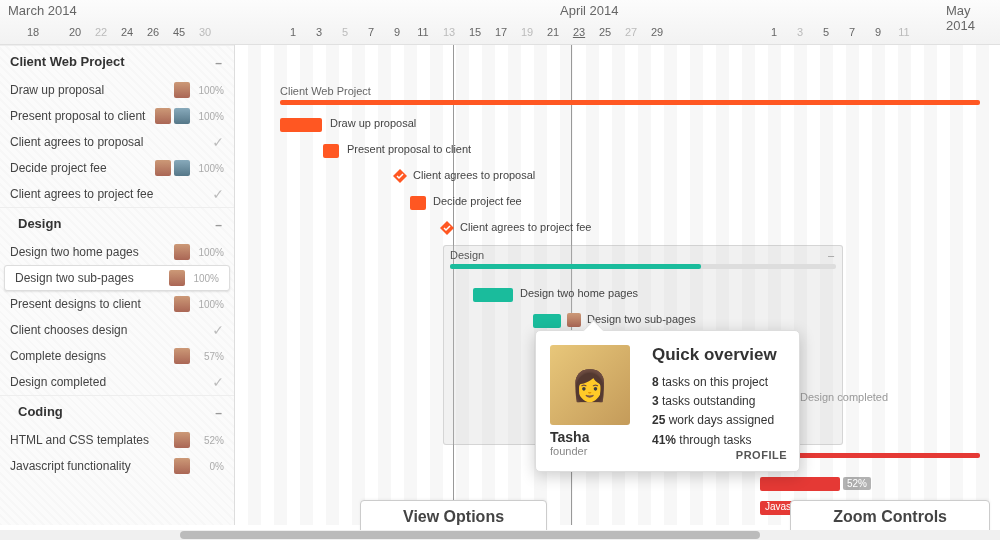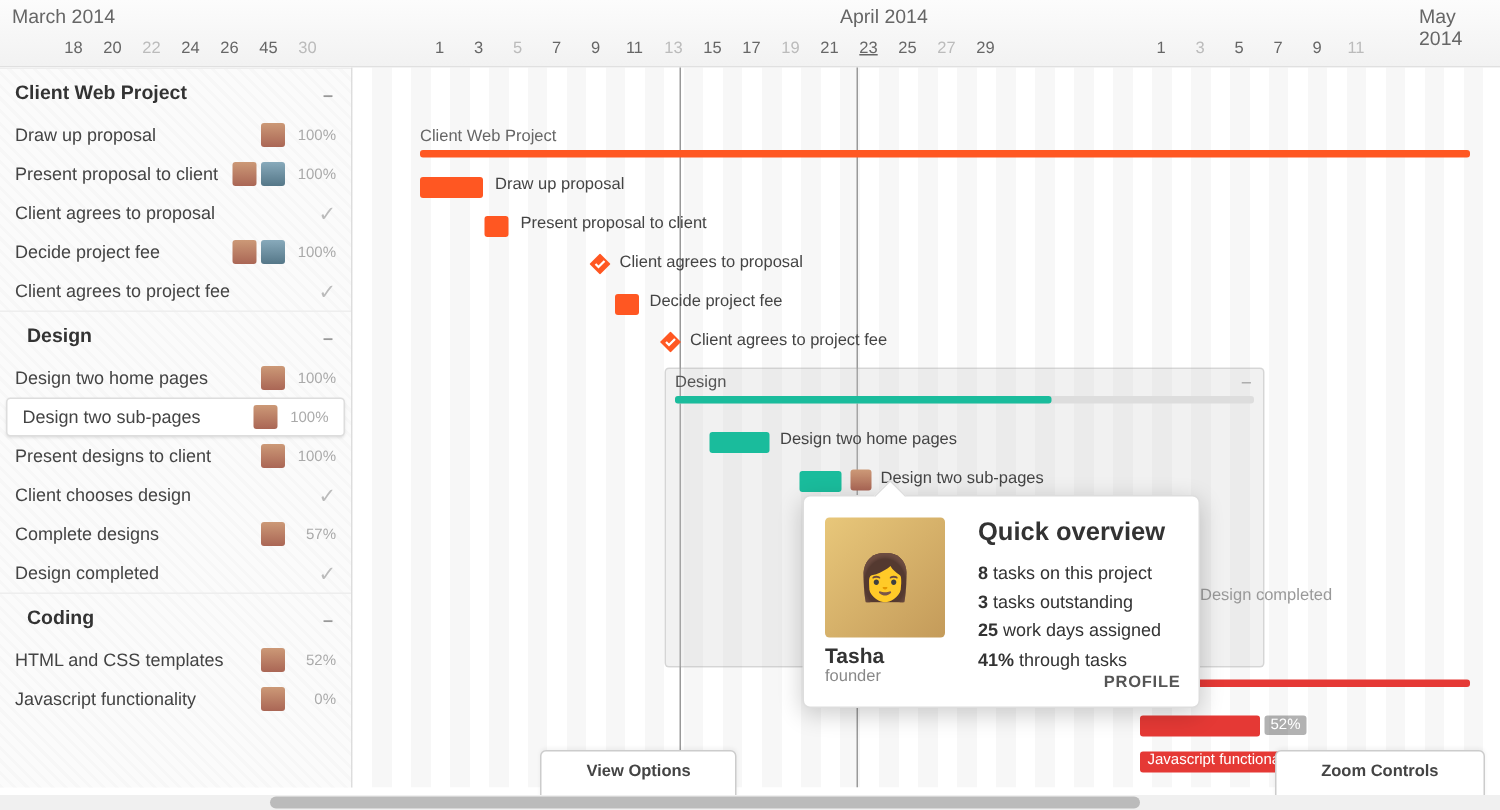--- a/index.html
+++ b/index.html
@@ -49,41 +49,41 @@
 .popover .photo { width: 80px; height: 80px; border-radius: 3px; background: linear-gradient(135deg,#e8c77a,#c49b5a); float: left; margin-right: 12px; display:flex; align-items:center; justify-content:center; font-size:30px; }
 .popover .name { font-weight: bold; font-size: 14px; margin-top: 4px; }
 .popover .role { font-size: 11px; color: #888; }
 .popover .title { font-weight: bold; font-size: 17px; margin-bottom: 8px; }
 .popover .stats { font-size: 12px; line-height: 1.6; }
 .popover .stats b { font-weight: bold; }
 .popover .profile-btn { position: absolute; right: 12px; bottom: 10px; font-size: 11px; font-weight: bold; letter-spacing: 0.5px; color: #555; }
 .popover::before { content: ""; position: absolute; top: -8px; left: 50px; width: 14px; height: 14px; background: #fff; border-left: 1px solid #ddd; border-top: 1px solid #ddd; transform: rotate(45deg); }
 
 .bottom-bar { position: absolute; bottom: 8px; left: 260px; right: 10px; height: 32px; display: flex; gap: 8px; }
-.bottom-btn { flex: 0 0 auto; background: #fff; border: 1px solid #ccc; border-radius: 4px 4px 0 0; padding: 7px 30px; font-size: 11px; font-weight: bold; color: #444; box-shadow: 0 -1px 3px rgba(0,0,0,0.05); }
+.bottom-btn { flex: 0 0 auto; background: #fff; border: 1px solid #ccc; border-radius: 4px 4px 0 0; padding: 7px 42px; font-size: 16px; font-weight: bold; color: #444; box-shadow: 0 -1px 3px rgba(0,0,0,0.05); }
 .bottom-scroll { position: absolute; bottom: 0; left: 0; right: 0; height: 10px; background: #f0f0f0; }
 .bottom-scroll .thumb { position: absolute; left: 180px; width: 580px; height: 8px; top: 1px; background: #bbb; border-radius: 4px; }
 
 .avatar.a1 { background: linear-gradient(#c97,#a65); }
 .avatar.a2 { background: linear-gradient(#8ab,#578); }
 .mini-avatar { width: 14px; height: 14px; border-radius: 2px; display: inline-block; vertical-align: middle; background: linear-gradient(#c97,#a65); }
 .task-pct { position:absolute; font-size:10px; color:#fff; background:rgba(0,0,0,0.3); padding:1px 4px; border-radius:2px; }
 </style>
 </head>
 <body>
 
 <div class="timeline-header">
   <div class="month-row">
     <span class="month-label" style="left:8px">March 2014</span>
     <span class="month-label" style="left:560px">April 2014</span>
     <span class="month-label" style="left:946px">May 2014</span>
   </div>
   <div class="day-row" id="day-row">
       <span class="day-label dim" style="left: 14px; margin-top: 45px;">16</span>
-      <span class="day-label" style="left: 40px;">18</span>
+      <span class="day-label" style="left: 24px;">18</span>
       <span class="day-label" style="left: 66px;">20</span>
       <span class="day-label dim" style="left: 92px;">22</span>
       <span class="day-label" style="left: 118px;">24</span>
       <span class="day-label" style="left: 144px;">26</span>
       <span class="day-label" style="left: 170px;">45</span>
       <span class="day-label dim" style="left: 196px;">30</span>
       <span class="day-label" style="left: 284px;">1</span>
       <span class="day-label" style="left: 310px;">3</span>
       <span class="day-label dim" style="left: 336px;">5</span>
       <span class="day-label" style="left: 362px;">7</span>

